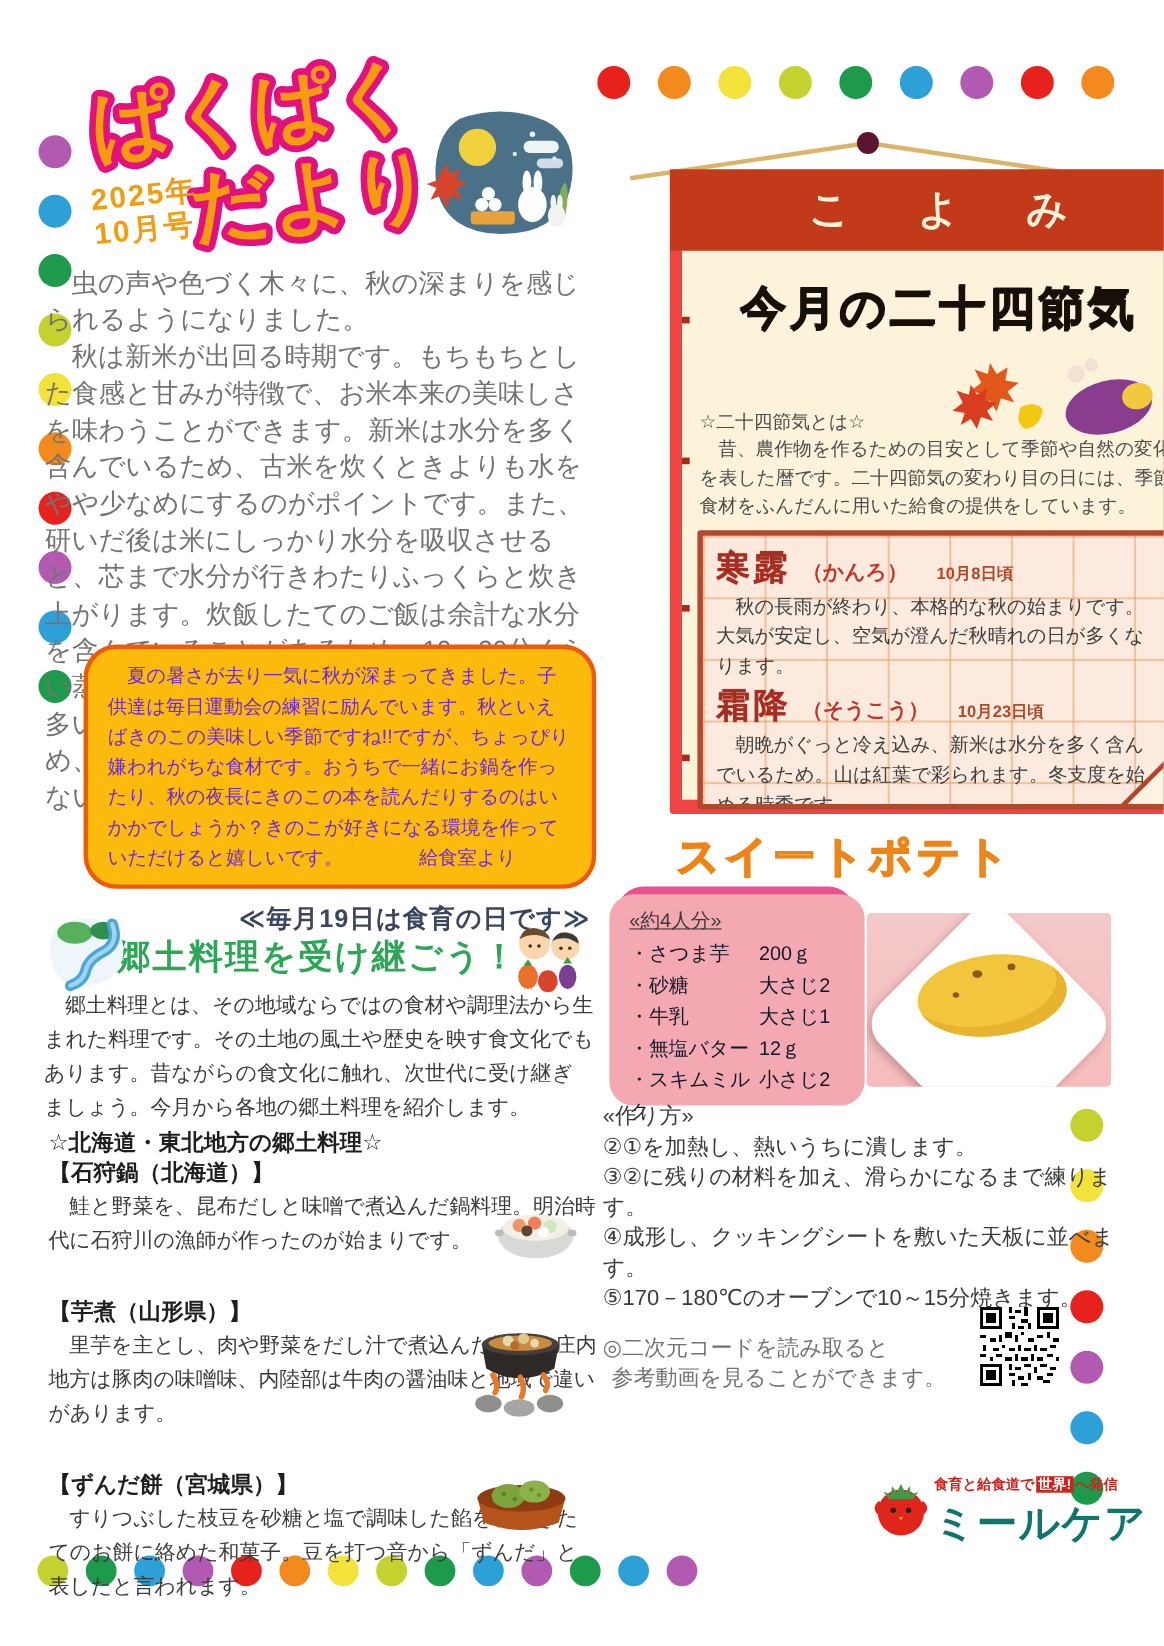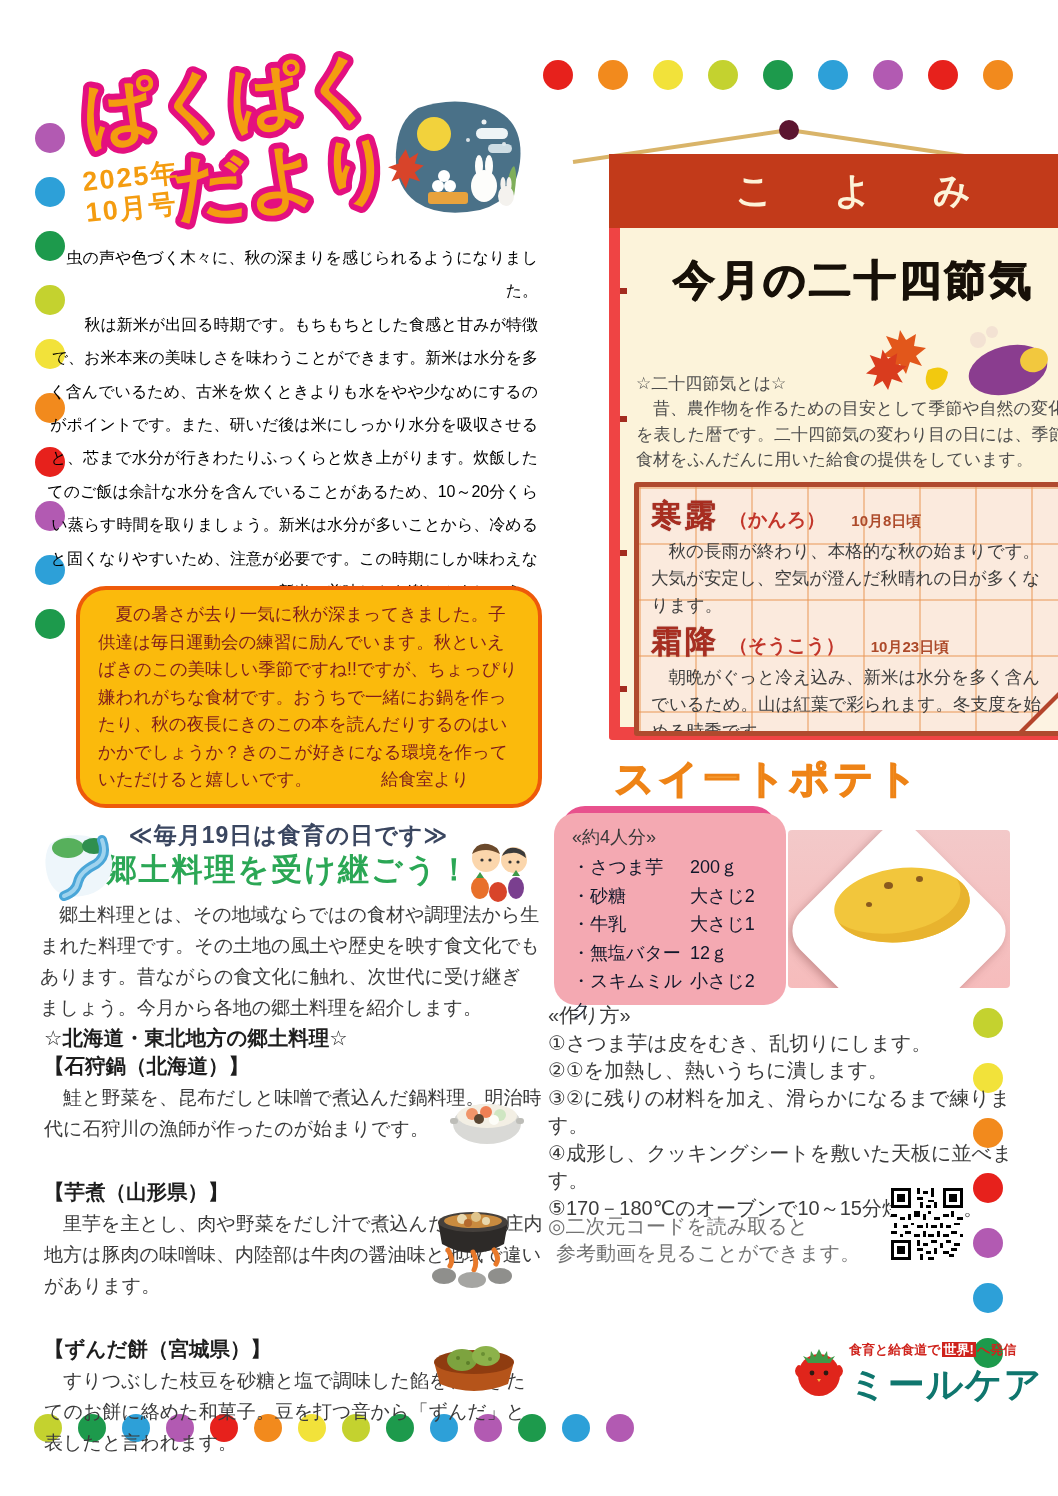--- a/index.html
+++ b/index.html
@@ -15,26 +15,26 @@
   .dot.sm{width:28px;height:28px;}
   
   .title-svg{position:absolute;left:72px;top:62px;transform:rotate(-6deg);transform-origin:40px 80px;}
   .title-svg text{font-family:"Liberation Sans","DejaVu Sans",sans-serif;font-weight:bold;
       font-size:72px;fill:#f49c10;stroke:#e3puf;}
   .title-svg text{stroke:#e4107f;stroke-width:12px;paint-order:stroke;stroke-linejoin:round;}
   .issue{position:absolute;left:84px;top:162px;transform:rotate(-6deg);color:#f49c10;
          font-weight:bold;font-size:27px;line-height:31px;letter-spacing:2px;}
   .moon-ill{position:absolute;left:388px;top:100px;}
   
-  .intro{position:absolute;left:41px;top:241px;width:497px;font-size:16px;line-height:33.4px;color:#000000;text-align:right;}
+  .intro{position:absolute;left:41px;top:241px;width:497px;font-size:24px;line-height:33.4px;color:#737373;}
   .intro p{margin:0;}
   
   .note-box{position:absolute;left:76px;top:586px;width:424px;background:#fbba0c;
             border:4px solid #ee5a0a;border-radius:30px;padding:11px 16px 10px 18px;
-            font-size:17.5px;line-height:27.5px;color:#7f1d1d;}
+            font-size:17.5px;line-height:27.5px;color:#6d28d9;}
   .note-box .sig{display:inline-block;margin-left:64px;}
   
   .scroll{position:absolute;left:563px;top:118px;width:452px;height:624px;}
   .string-svg{position:absolute;left:0;top:0;}
   .scroll-body{position:absolute;left:0;top:36px;width:488px;height:586px;background:#ef4444;border-radius:3px;margin-left:46px;}
   .scroll-header{height:74px;background:#c23a1a;display:flex;align-items:center;justify-content:center;
       color:#fdf3d8;font-size:37px;font-weight:bold;letter-spacing:12px;padding-left:12px;}
   .scroll-paper{position:absolute;left:11px;right:11px;top:74px;bottom:13px;background:#fcf3da;}
   .notches{position:absolute;width:7px;height:6px;background:#a32c1f;}
   .notches.l{left:0;top:60px;box-shadow:0 128px #a32c1f,0 262px #a32c1f,0 398px #a32c1f;}
@@ -61,39 +61,39 @@
   .curl{position:absolute;right:-2px;bottom:-2px;width:0;height:0;
       border-bottom:46px solid #fdf3e2;border-left:46px solid transparent;}
   
   .recipe-title{position:absolute;left:563px;top:752px;width:410px;text-align:center;
       font-size:39px;font-weight:800;color:#f7a23c;letter-spacing:4px;
       -webkit-text-stroke:1.6px #ee8316;}
   .recipe-back{position:absolute;left:561px;top:806px;width:216px;height:184px;
       background:#e8518d;border-radius:24px;}
   .recipe-box{position:absolute;left:554px;top:813px;width:214px;height:180px;
       background:#f4a9b2;border-radius:22px;padding:12px 0 0 18px;}
-  .servings{font-size:18px;color:#3a3a3a;margin-bottom:4px;}
+  .servings{font-size:18px;color:#3a3a3a;margin-bottom:4px;text-decoration:underline;}
   .ing-row{display:flex;font-size:18px;line-height:28.5px;color:#0f172a;}
   .ing-name{width:118px;}
   
   .recipe-photo{position:absolute;left:788px;top:830px;width:222px;height:158px;
       background:linear-gradient(180deg,#f3c9c9,#f6bcbc);border-radius:4px;overflow:hidden;}
   .plate{position:absolute;left:28px;top:18px;width:166px;height:166px;background:#fff;
       border-radius:26px;transform:rotate(45deg);box-shadow:0 4px 8px rgba(120,60,60,.35);}
   .potato{position:absolute;left:46px;top:38px;width:136px;height:74px;background:#f2c63c;
       border-radius:55% 60% 55% 60%;transform:rotate(-8deg);
       box-shadow:inset -8px -10px 0 #e8b32e;}
   .spot{position:absolute;background:#8a5a1e;border-radius:50%;}
   
   .steps{position:absolute;left:548px;top:1002px;width:486px;font-size:20px;line-height:27.5px;color:#3b3b3b;}
   .steps div{margin:0;}
   .qr-note{position:absolute;left:548px;top:1213px;font-size:20px;line-height:27px;color:#737373;}
   .qr{position:absolute;left:891px;top:1188px;}
   
-  .shokuiku-sub{position:absolute;left:40px;top:820px;width:497px;text-align:center;
+  .shokuiku-sub{position:absolute;left:40px;top:820px;width:497px;text-align:right;
       font-size:23px;font-weight:bold;color:#3a4660;letter-spacing:1px;}
   .shokuiku-title{position:absolute;left:40px;top:849px;width:497px;text-align:center;
       font-size:31px;font-weight:800;color:#2ba755;letter-spacing:2px;}
   .river-ill{position:absolute;left:42px;top:830px;}
   .kids-ill{position:absolute;left:462px;top:836px;}
   .shokuiku-intro{position:absolute;left:40px;top:899px;width:500px;font-size:19px;line-height:31px;color:#3b3b3b;}
   .region-head{position:absolute;left:44px;top:1024px;font-size:20.5px;font-weight:bold;color:#1e1e1e;}
   .dishes{position:absolute;left:44px;top:1052px;width:500px;}
   .dishes h3{margin:0 0 2px;font-size:20.5px;font-weight:bold;color:#1e1e1e;}
   .dishes p{margin:0 0 10px;font-size:19px;line-height:31px;color:#3b3b3b;}
@@ -278,21 +278,20 @@
   <div class="recipe-photo">
     <div class="plate"></div>
     <div class="potato"></div>
     <div class="spot" style="left:96px;top:52px;width:9px;height:7px;"></div>
     <div class="spot" style="left:128px;top:46px;width:7px;height:6px;"></div>
     <div class="spot" style="left:78px;top:72px;width:6px;height:5px;"></div>
   </div>
 
   <div class="steps">
     <div class="steps-head">«作り方»</div>
-    <div>①さつま芋は皮をむき、乱切りにします。</div>
     <div>②①を加熱し、熱いうちに潰します。</div>
     <div>③②に残りの材料を加え、滑らかになるまで練ります。</div>
     <div>④成形し、クッキングシートを敷いた天板に並べます。</div>
     <div>⑤170－180℃のオーブンで10～15分焼きます。</div>
   </div>
 
   <div class="qr-note">
     <div>◎二次元コードを読み取ると</div>
     <div style="padding-left:8px;">参考動画を見ることができます。</div>
   </div>

